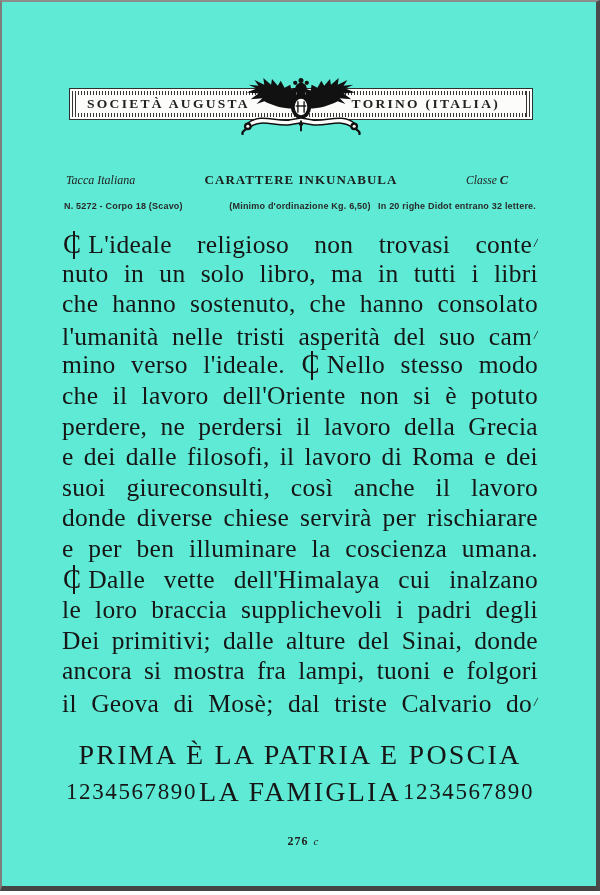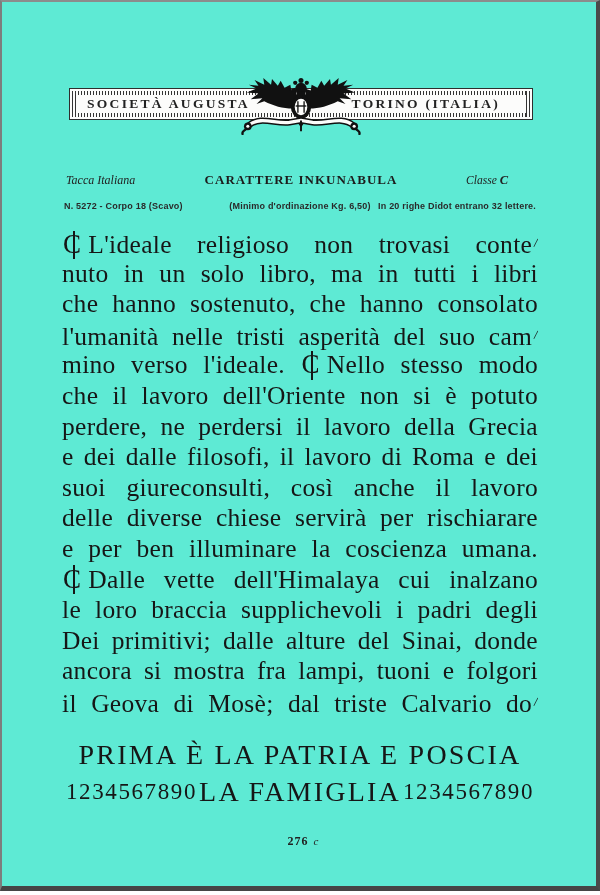--- a/index.html
+++ b/index.html
@@ -190,21 +190,21 @@
   <div class="specimen">
       <div class="spec-line"><span class="capitulum">C</span>L'ideale religioso non trovasi conte<span class="hyph">/</span></div>
       <div class="spec-line">nuto in un solo libro, ma in tutti i libri</div>
       <div class="spec-line">che hanno sostenuto, che hanno consolato</div>
       <div class="spec-line">l'umanità nelle tristi asperità del suo cam<span class="hyph">/</span></div>
       <div class="spec-line">mino verso l'ideale. <span class="capitulum">C</span>Nello stesso modo</div>
       <div class="spec-line">che il lavoro dell'Oriente non si è potuto</div>
       <div class="spec-line">perdere, ne perdersi il lavoro della Grecia</div>
       <div class="spec-line">e dei dalle filosofi, il lavoro di Roma e dei</div>
       <div class="spec-line">suoi giureconsulti, così anche il lavoro</div>
-      <div class="spec-line">delle diverse chiese servirà per rischiarare</div>
+      <div class="spec-line">donde diverse chiese servirà per rischiarare</div>
       <div class="spec-line">e per ben illuminare la coscienza umana.</div>
       <div class="spec-line"><span class="capitulum">C</span>Dalle vette dell'Himalaya cui inalzano</div>
       <div class="spec-line">le loro braccia supplichevoli i padri degli</div>
       <div class="spec-line">Dei primitivi; dalle alture del Sinai, donde</div>
       <div class="spec-line">ancora si mostra fra lampi, tuoni e folgori</div>
       <div class="spec-line">il Geova di Mosè; dal triste Calvario do<span class="hyph">/</span></div>
     </div>
 
   <div class="display1">PRIMA È LA PATRIA E POSCIA</div>
   <div class="display2">

